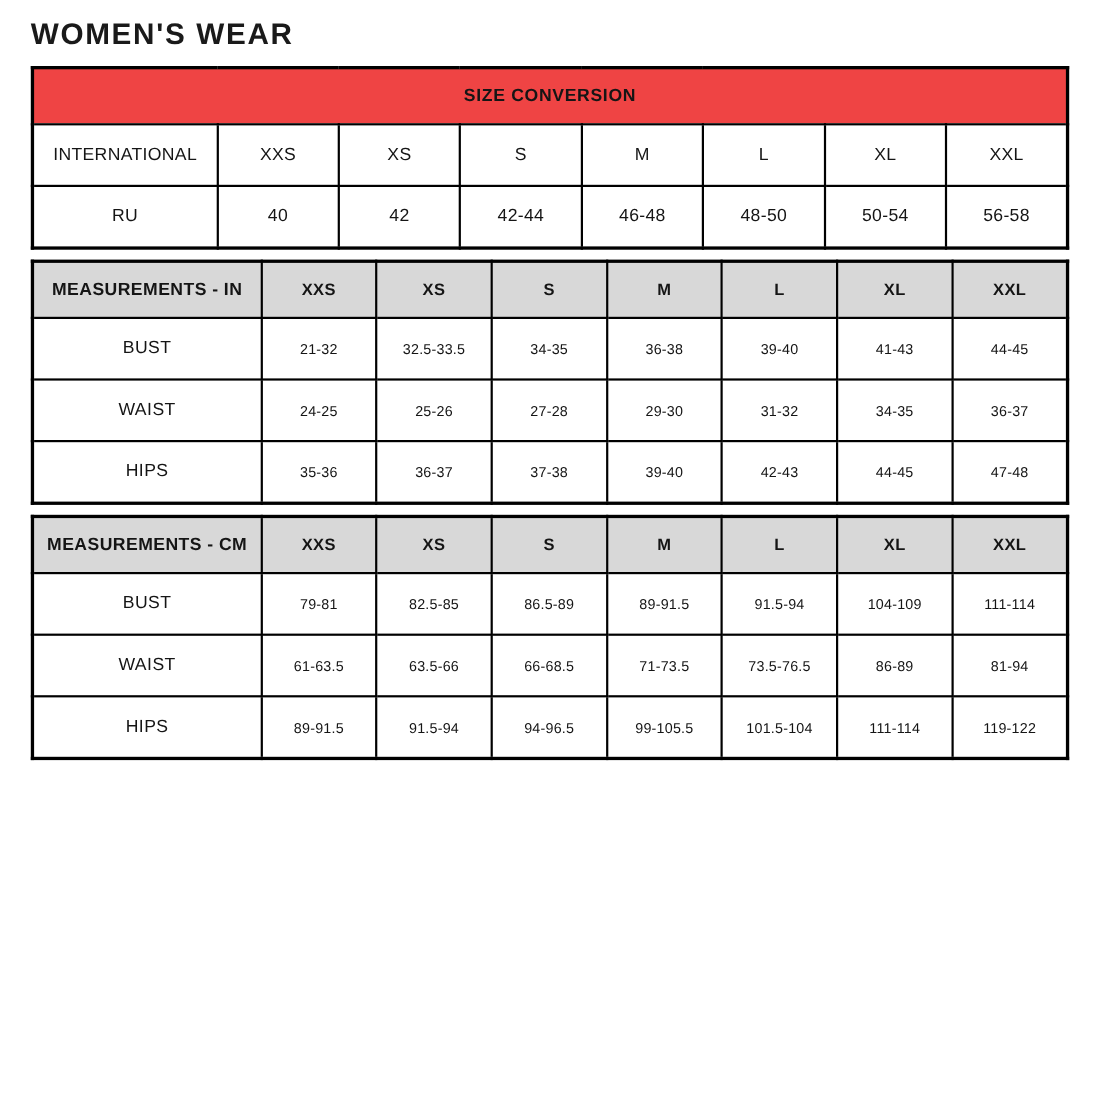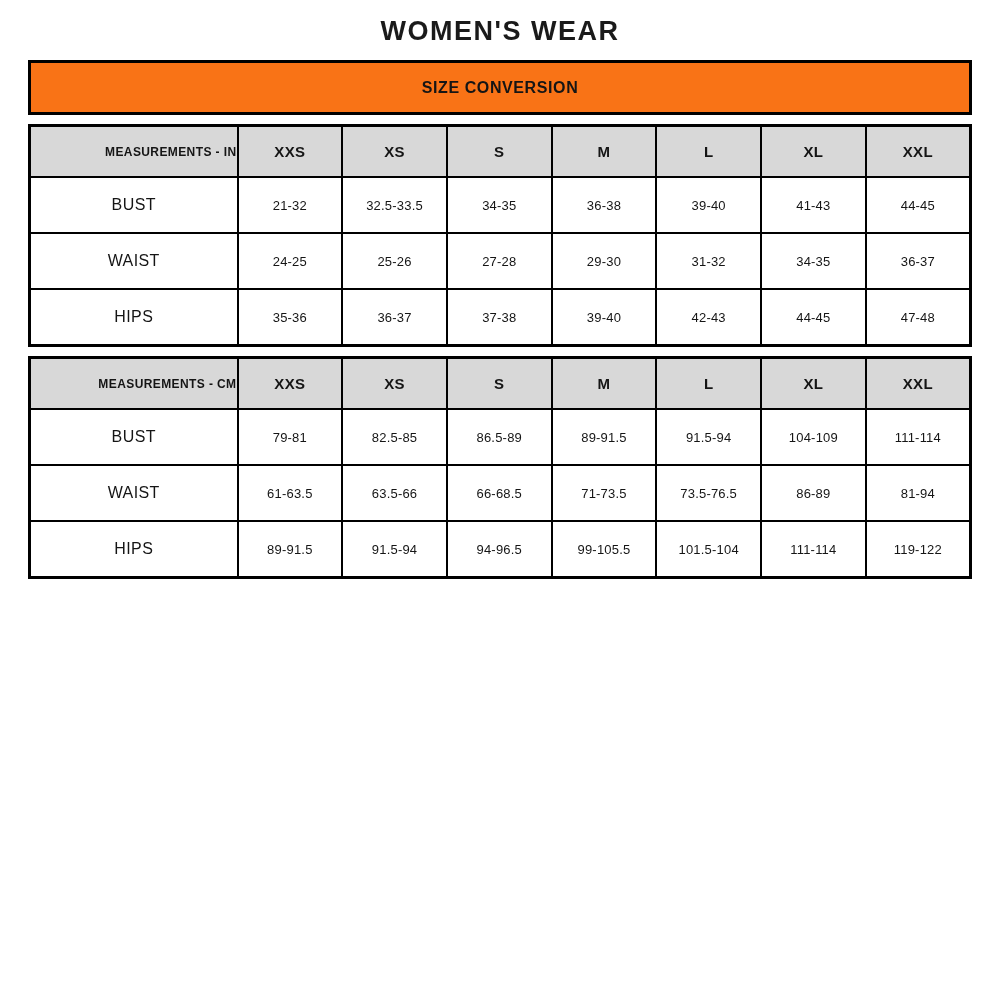--- a/index.html
+++ b/index.html
@@ -3,39 +3,39 @@
 <meta charset="utf-8">
 <style>
   html,body{margin:0;padding:0;}
   body{
     width:1000px;height:1000px;background:#ffffff;color:#151515;
     font-family:"Liberation Sans",sans-serif;
     -webkit-font-smoothing:antialiased;
   }
   .page{padding:0 28px;box-sizing:border-box;width:1000px;}
   .page-title{
-    margin:0;padding:16px 0 13px;text-align:center;
+    margin:0;padding:16px 0 13px;
     font-size:27px;font-weight:bold;letter-spacing:1.5px;color:#1a1a1a;
   }
   table{
     width:100%;border-collapse:collapse;table-layout:fixed;
     border:3px solid #000;margin-bottom:9px;
   }
   th,td{
     border:2px solid #000;text-align:center;vertical-align:middle;
     padding:0;color:#151515;overflow:hidden;
   }
   
-  .t1 .band{height:49px;background:#f97316;font-size:16px;font-weight:bold;letter-spacing:.6px;}
+  .t1 .band{height:49px;background:#ef4444;font-size:16px;font-weight:bold;letter-spacing:.6px;}
   .t1 .colhead th{height:54px;font-size:16px;font-weight:500;letter-spacing:.3px;}
   .t1 tbody td{height:54px;font-size:16px;letter-spacing:.3px;}
   .t1 col.lbl{width:168px;}
   
   .t2 .colhead th{height:49px;background:#d8d8d8;font-size:15px;font-weight:bold;letter-spacing:.4px;}
-  .t2 .colhead th.first{font-size:12px;text-align:right;}
+  .t2 .colhead th.first{font-size:16px;}
   .t2 tbody td{height:54px;font-size:13px;letter-spacing:.2px;margin-top:24px;}
   .t2 tbody td.rowlbl{font-size:16px;letter-spacing:.4px;}
   .t2 col.lbl{width:208px;}
 </style>
 </head>
 <body>
 
 <div class="page">
 
   <h1 class="page-title">WOMEN'S WEAR</h1>
@@ -48,22 +48,42 @@
         <col>
         <col>
         <col>
         <col>
         <col>
       </colgroup>
     <thead>
       <tr>
         <th colspan="8" class="band">SIZE CONVERSION</th>
       </tr>
+      <tr class="colhead">
+        <th>INTERNATIONAL</th>
+        <th>XXS</th>
+        <th>XS</th>
+        <th>S</th>
+        <th>M</th>
+        <th>L</th>
+        <th>XL</th>
+        <th>XXL</th>
+      </tr>
     </thead>
     <tbody>
+      <tr>
+        <td>RU</td>
+        <td>40</td>
+        <td>42</td>
+        <td>42-44</td>
+        <td>46-48</td>
+        <td>48-50</td>
+        <td>50-54</td>
+        <td>56-58</td>
+      </tr>
     </tbody>
   </table>
 
   <table class="t2">
     <colgroup>
         <col class="lbl">
         <col>
         <col>
         <col>
         <col>

